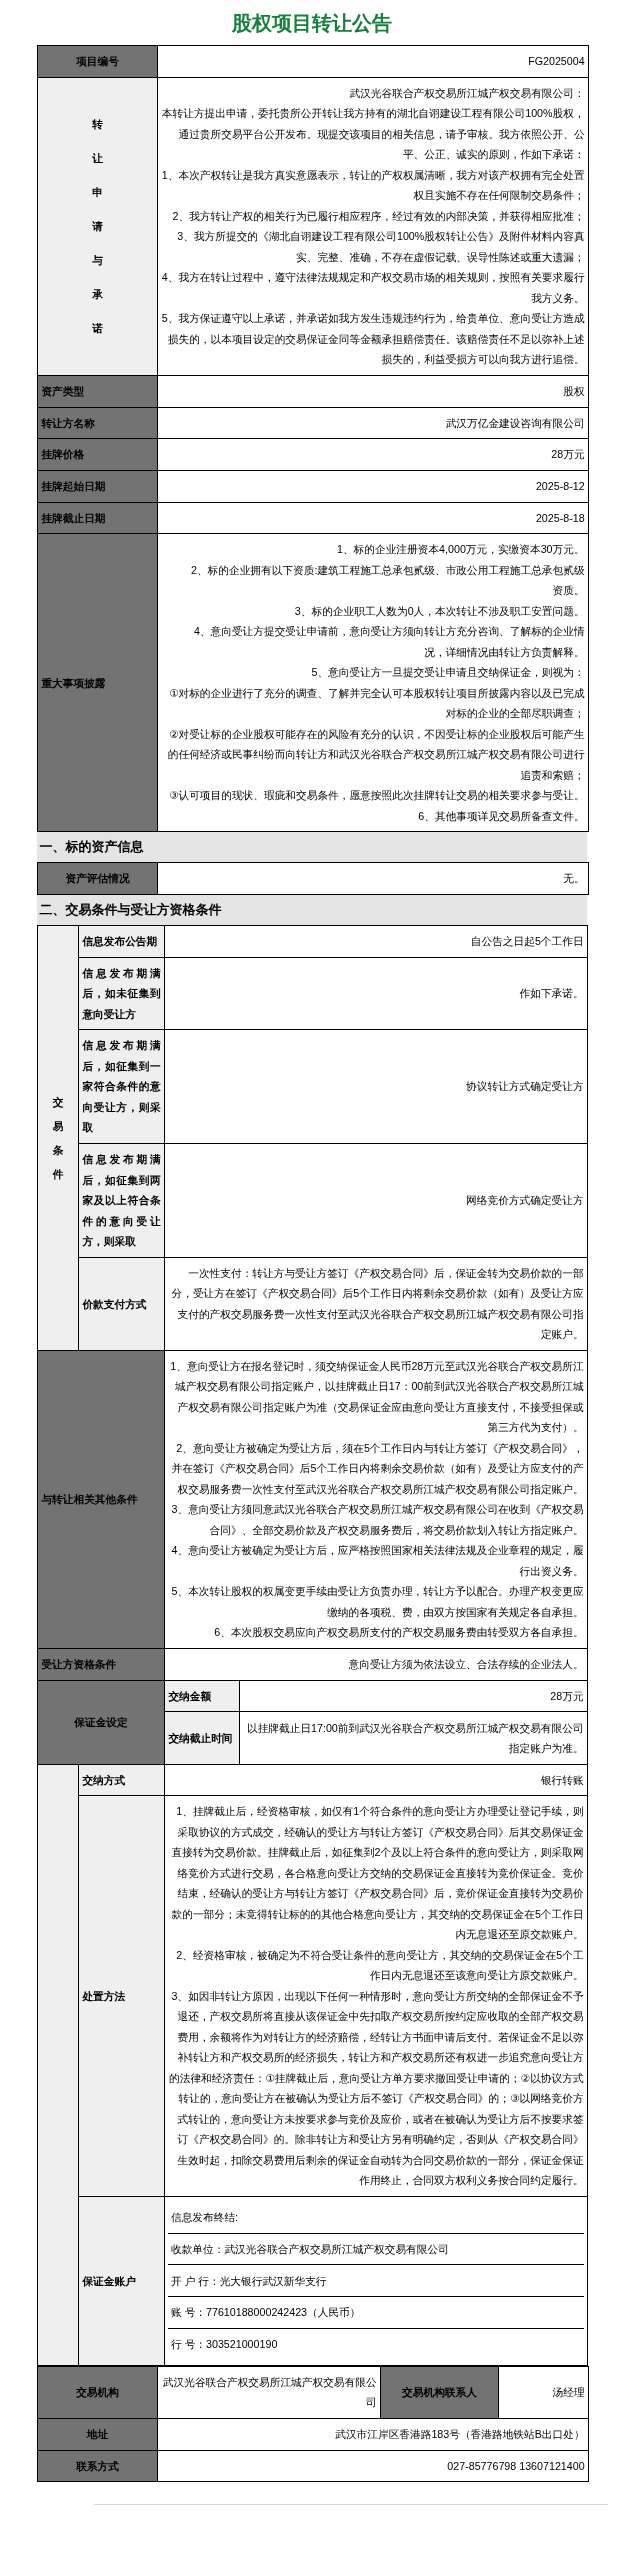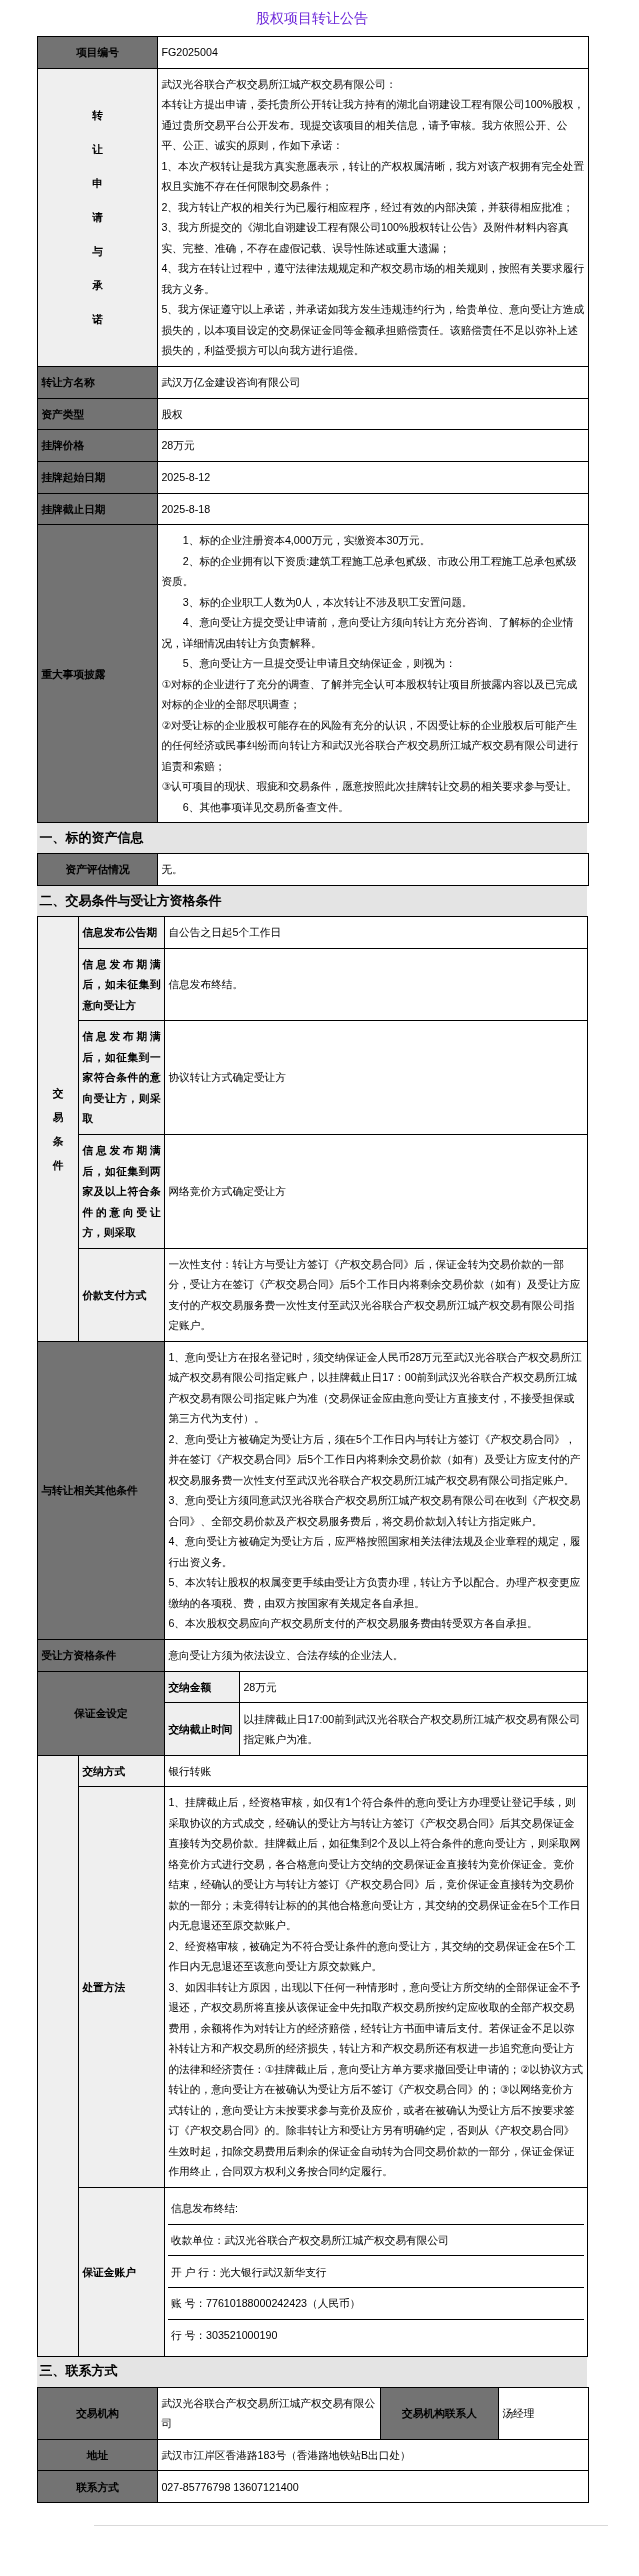--- a/index.html
+++ b/index.html
@@ -6,23 +6,23 @@
   body{
     width:640px;
     font-family:"Liberation Sans","DejaVu Sans",sans-serif;
     color:#000;
     font-size:10.7px;
   }
   .page{width:550px;margin:0 0 0 37px;}
   .doc-title{
     margin:10.3px 0 7.7px 0;
     text-align:center;
-    font-size:14px;
-    font-weight:normal;
-    color:#6d28d9;
+    font-size:20px;
+    font-weight:bold;
+    color:#15803d;
   }
   table.doc{
     width:550px;
     border-collapse:collapse;
     table-layout:fixed;
   }
   table.doc td{
     border:0.9px solid #000;
     vertical-align:middle;
     padding:5.1px 3.4px;
@@ -30,21 +30,21 @@
     word-break:break-all;
     overflow:hidden;
   }
   
   .lbl{background:#737373;font-weight:bold;margin-left:28px;}
   .center{text-align:center;}
   .jlbl{background:#EFEFEF;font-weight:bold;text-align:justify;line-height:27px;padding:3.4px 3.4px;}
   .slbl{background:#EFEFEF;font-weight:bold;}
   .emptycell{background:#EFEFEF;}
   
-  .val{background:#fff;text-align:left;padding:5.1px 5.1px 5.1px 2.6px;}
+  .val{background:#fff;text-align:right;padding:5.1px 5.1px 5.1px 2.6px;}
   .pre{white-space:pre-wrap;}
   
   .vtext{background:#EFEFEF;font-weight:bold;text-align:center;white-space:pre-line;}
   .vtext.big{line-height:34px;}
   .vtext.small{line-height:24px;}
   
   .band{
     background:#E4E4E4;
     font-size:13px;
     font-weight:bold;
@@ -93,26 +93,26 @@
 诺</td>
       <td class="val pre">武汉光谷联合产权交易所江城产权交易有限公司：
 本转让方提出申请，委托贵所公开转让我方持有的湖北自诩建设工程有限公司100%股权，通过贵所交易平台公开发布。现提交该项目的相关信息，请予审核。我方依照公开、公平、公正、诚实的原则，作如下承诺：
 1、本次产权转让是我方真实意愿表示，转让的产权权属清晰，我方对该产权拥有完全处置权且实施不存在任何限制交易条件；
 2、我方转让产权的相关行为已履行相应程序，经过有效的内部决策，并获得相应批准；
 3、我方所提交的《湖北自诩建设工程有限公司100%股权转让公告》及附件材料内容真实、完整、准确，不存在虚假记载、误导性陈述或重大遗漏；
 4、我方在转让过程中，遵守法律法规规定和产权交易市场的相关规则，按照有关要求履行我方义务。
 5、我方保证遵守以上承诺，并承诺如我方发生违规违约行为，给贵单位、意向受让方造成损失的，以本项目设定的交易保证金同等金额承担赔偿责任。该赔偿责任不足以弥补上述损失的，利益受损方可以向我方进行追偿。</td>
     </tr>
     <tr>
+      <td class="lbl">资产类型</td>
+      <td class="val">股权</td>
+    </tr>
+    <tr>
       <td class="lbl">转让方名称</td>
       <td class="val">武汉万亿金建设咨询有限公司</td>
-    </tr>
-    <tr>
-      <td class="lbl">资产类型</td>
-      <td class="val">股权</td>
     </tr>
     <tr>
       <td class="lbl">挂牌价格</td>
       <td class="val">28万元</td>
     </tr>
     <tr>
       <td class="lbl">挂牌起始日期</td>
       <td class="val">2025-8-12</td>
     </tr>
     <tr>
@@ -160,21 +160,21 @@
         <tr>
       <td class="vtext small" rowspan="5">交
 易
 条
 件</td>
       <td class="jlbl">信息发布公告期</td>
       <td class="val" colspan="2">自公告之日起5个工作日</td>
     </tr>
     <tr>
       <td class="jlbl">信息发布期满后，如未征集到意向受让方</td>
-      <td class="val" colspan="2">信息发布终结。</td>
+      <td class="val" colspan="2">作如下承诺。</td>
     </tr>
     <tr>
       <td class="jlbl">信息发布期满后，如征集到一家符合条件的意向受让方，则采取</td>
       <td class="val" colspan="2">协议转让方式确定受让方</td>
     </tr>
     <tr>
       <td class="jlbl">信息发布期满后，如征集到两家及以上符合条件的意向受让方，则采取</td>
       <td class="val" colspan="2">网络竞价方式确定受让方</td>
     </tr>
     <tr>
@@ -220,21 +220,20 @@
         <div class="acct-row">信息发布终结:</div>
         <div class="acct-row">收款单位：武汉光谷联合产权交易所江城产权交易有限公司</div>
         <div class="acct-row">开 户 行：光大银行武汉新华支行</div>
         <div class="acct-row">账  号：77610188000242423（人民币）</div>
         <div class="acct-row">行  号：303521000190</div>
       </td>
     </tr>
   </tbody>
     </table>
 
-  <div class="band">三、联系方式</div>
   <table class="doc">
     <colgroup>
       <col style="width:120px">
         <col style="width:223px">
         <col style="width:118px">
         <col style="width:90px">
     </colgroup>
     <tbody>
         <tr>
       <td class="lbl center">交易机构</td>

